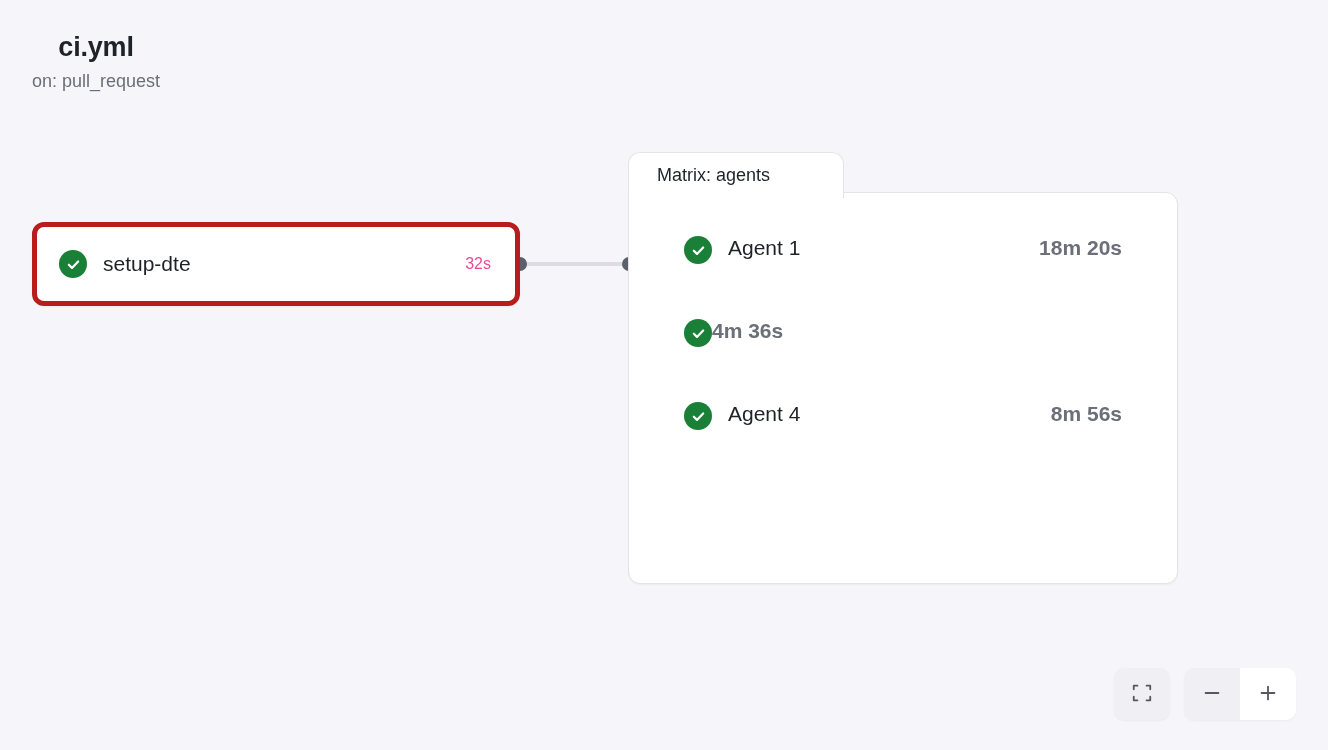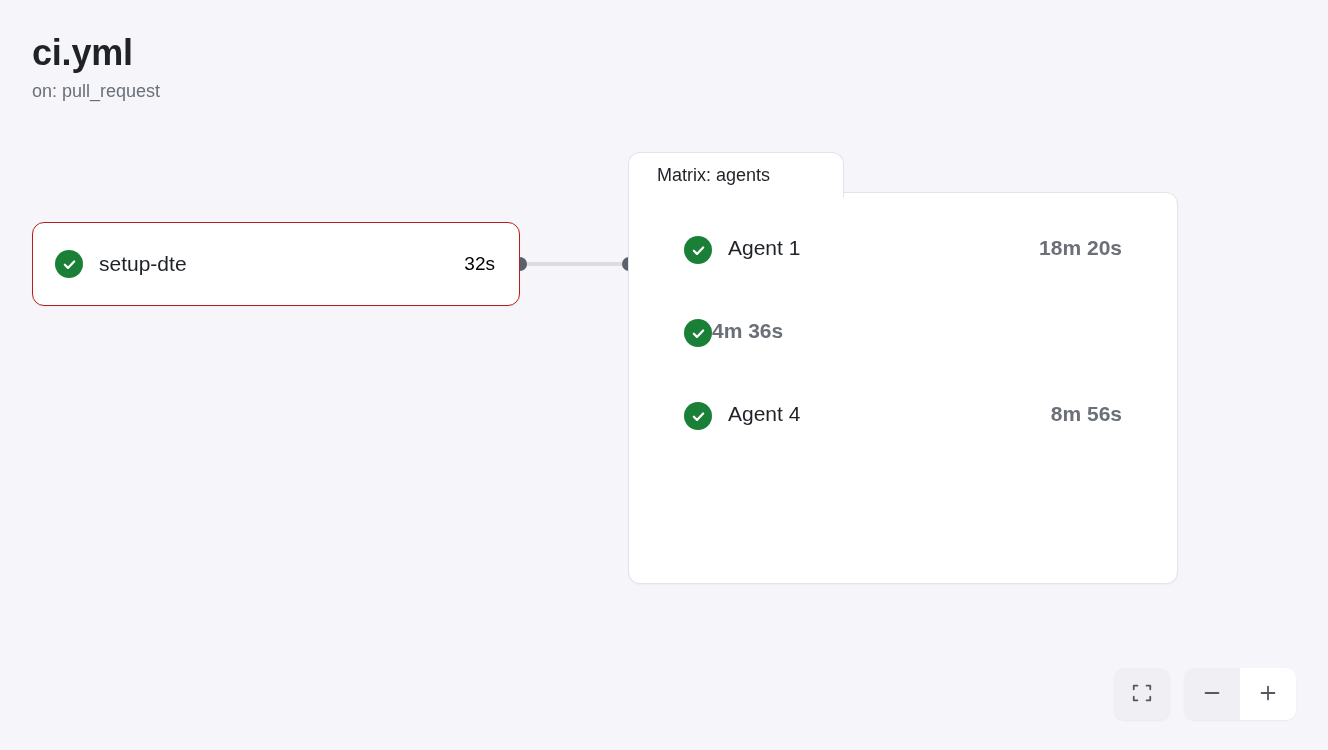--- a/index.html
+++ b/index.html
@@ -16,25 +16,26 @@
     position: relative;
   }
 
   
   .header {
     position: absolute;
     left: 32px;
     top: 32px;
   }
   .header-title {
-    font-size: 36px;
+    font-size: 27px;
     font-weight: bold;
     color: #1f2328;
     line-height: 1.15;
     letter-spacing: -0.2px;
+    text-align: center;
   }
   .header-subtitle {
     font-size: 18px;
     font-weight: normal;
     color: #6a6f78;
     margin-top: 8px;
     line-height: 1.2;
   }
 
   
@@ -45,37 +46,37 @@
 
   
   .job-node {
     position: absolute;
     left: 32px;
     top: 222px;
     width: 488px;
     height: 84px;
     box-sizing: border-box;
     background: #ffffff;
-    border: 1px solid #b91c1c;
+    border: 5px solid #b91c1c;
     border-radius: 12px;
     box-shadow: 0 1px 2px rgba(16, 18, 27, 0.04);
     display: flex;
     align-items: center;
     padding: 0 24px 0 22px;
   }
   .job-node-label {
     font-size: 21px;
     color: #1f2328;
     margin-left: 16px;
     flex: 1;
     white-space: nowrap;
   }
   .job-node-duration {
-    font-size: 19px;
-    color: #000000;
+    font-size: 16px;
+    color: #ec4899;
     white-space: nowrap;
   }
 
   
   .status-icon {
     width: 28px;
     height: 28px;
     border-radius: 50%;
     background: #1a7f37;
     display: flex;

